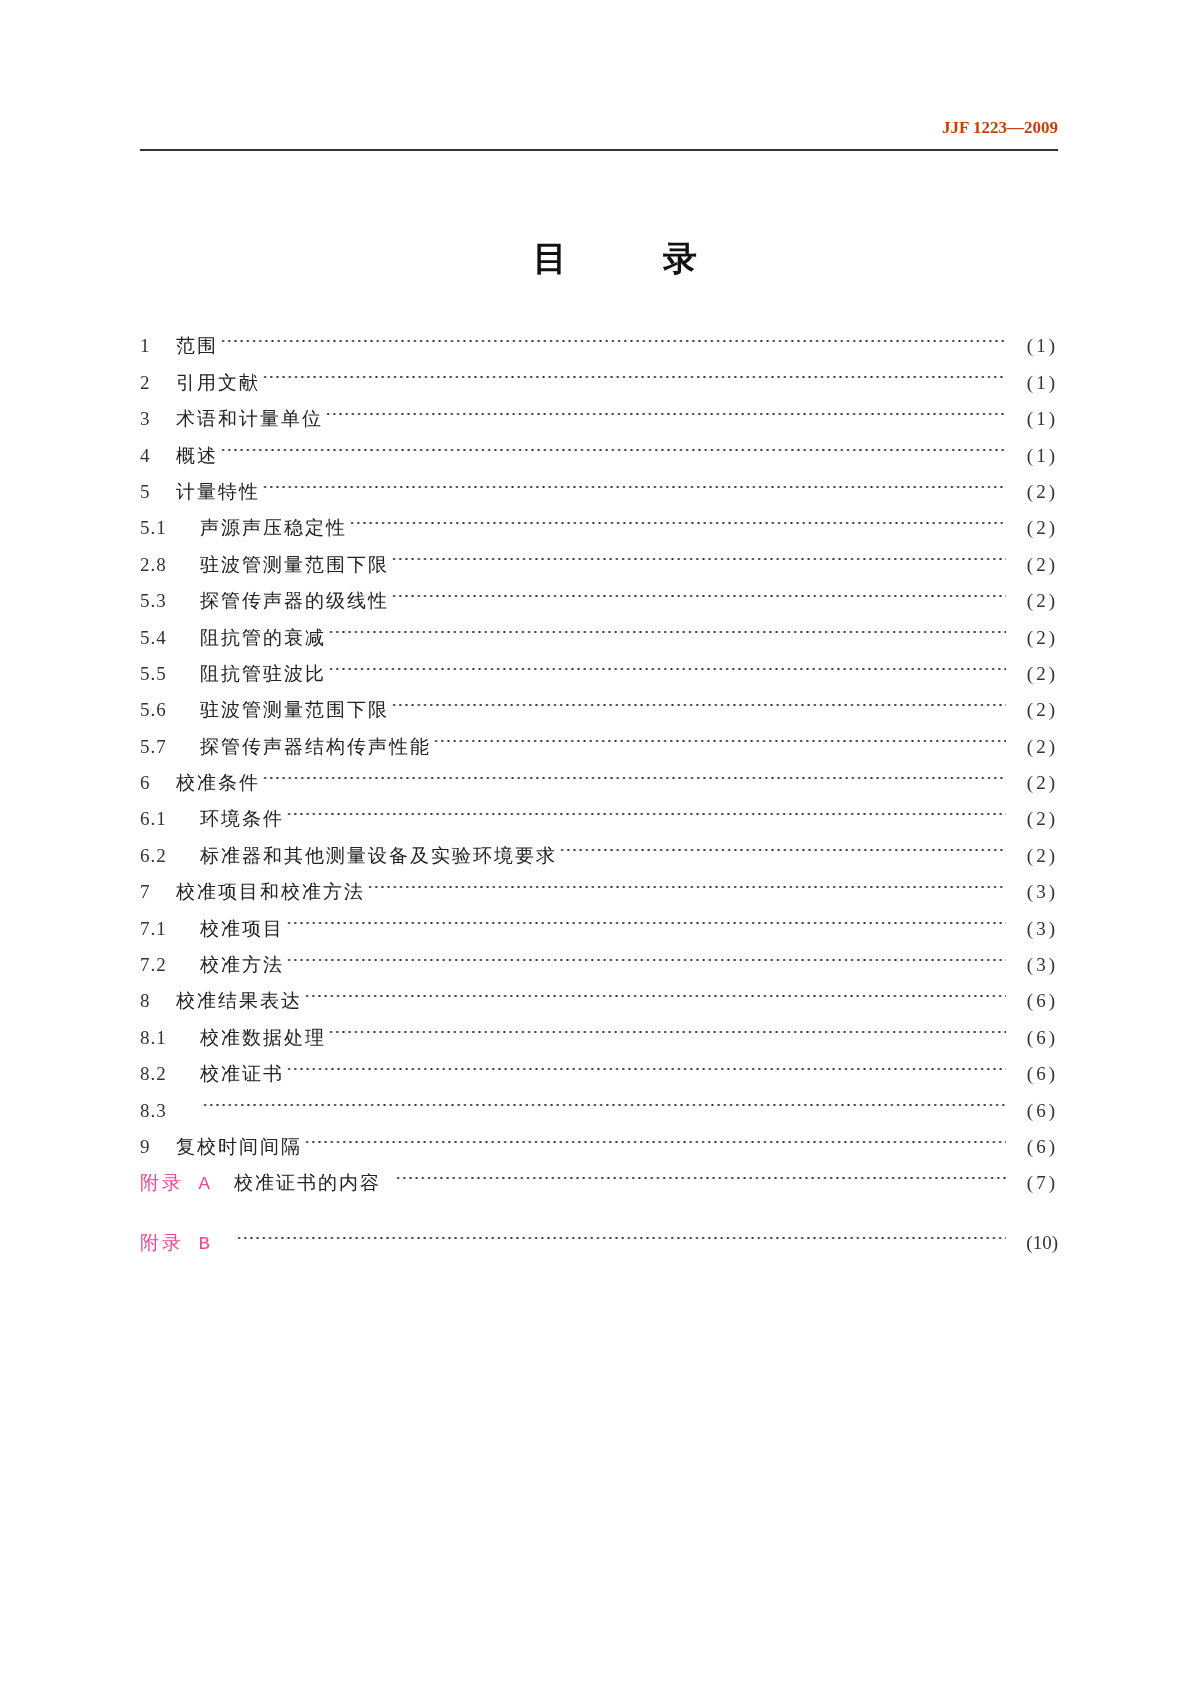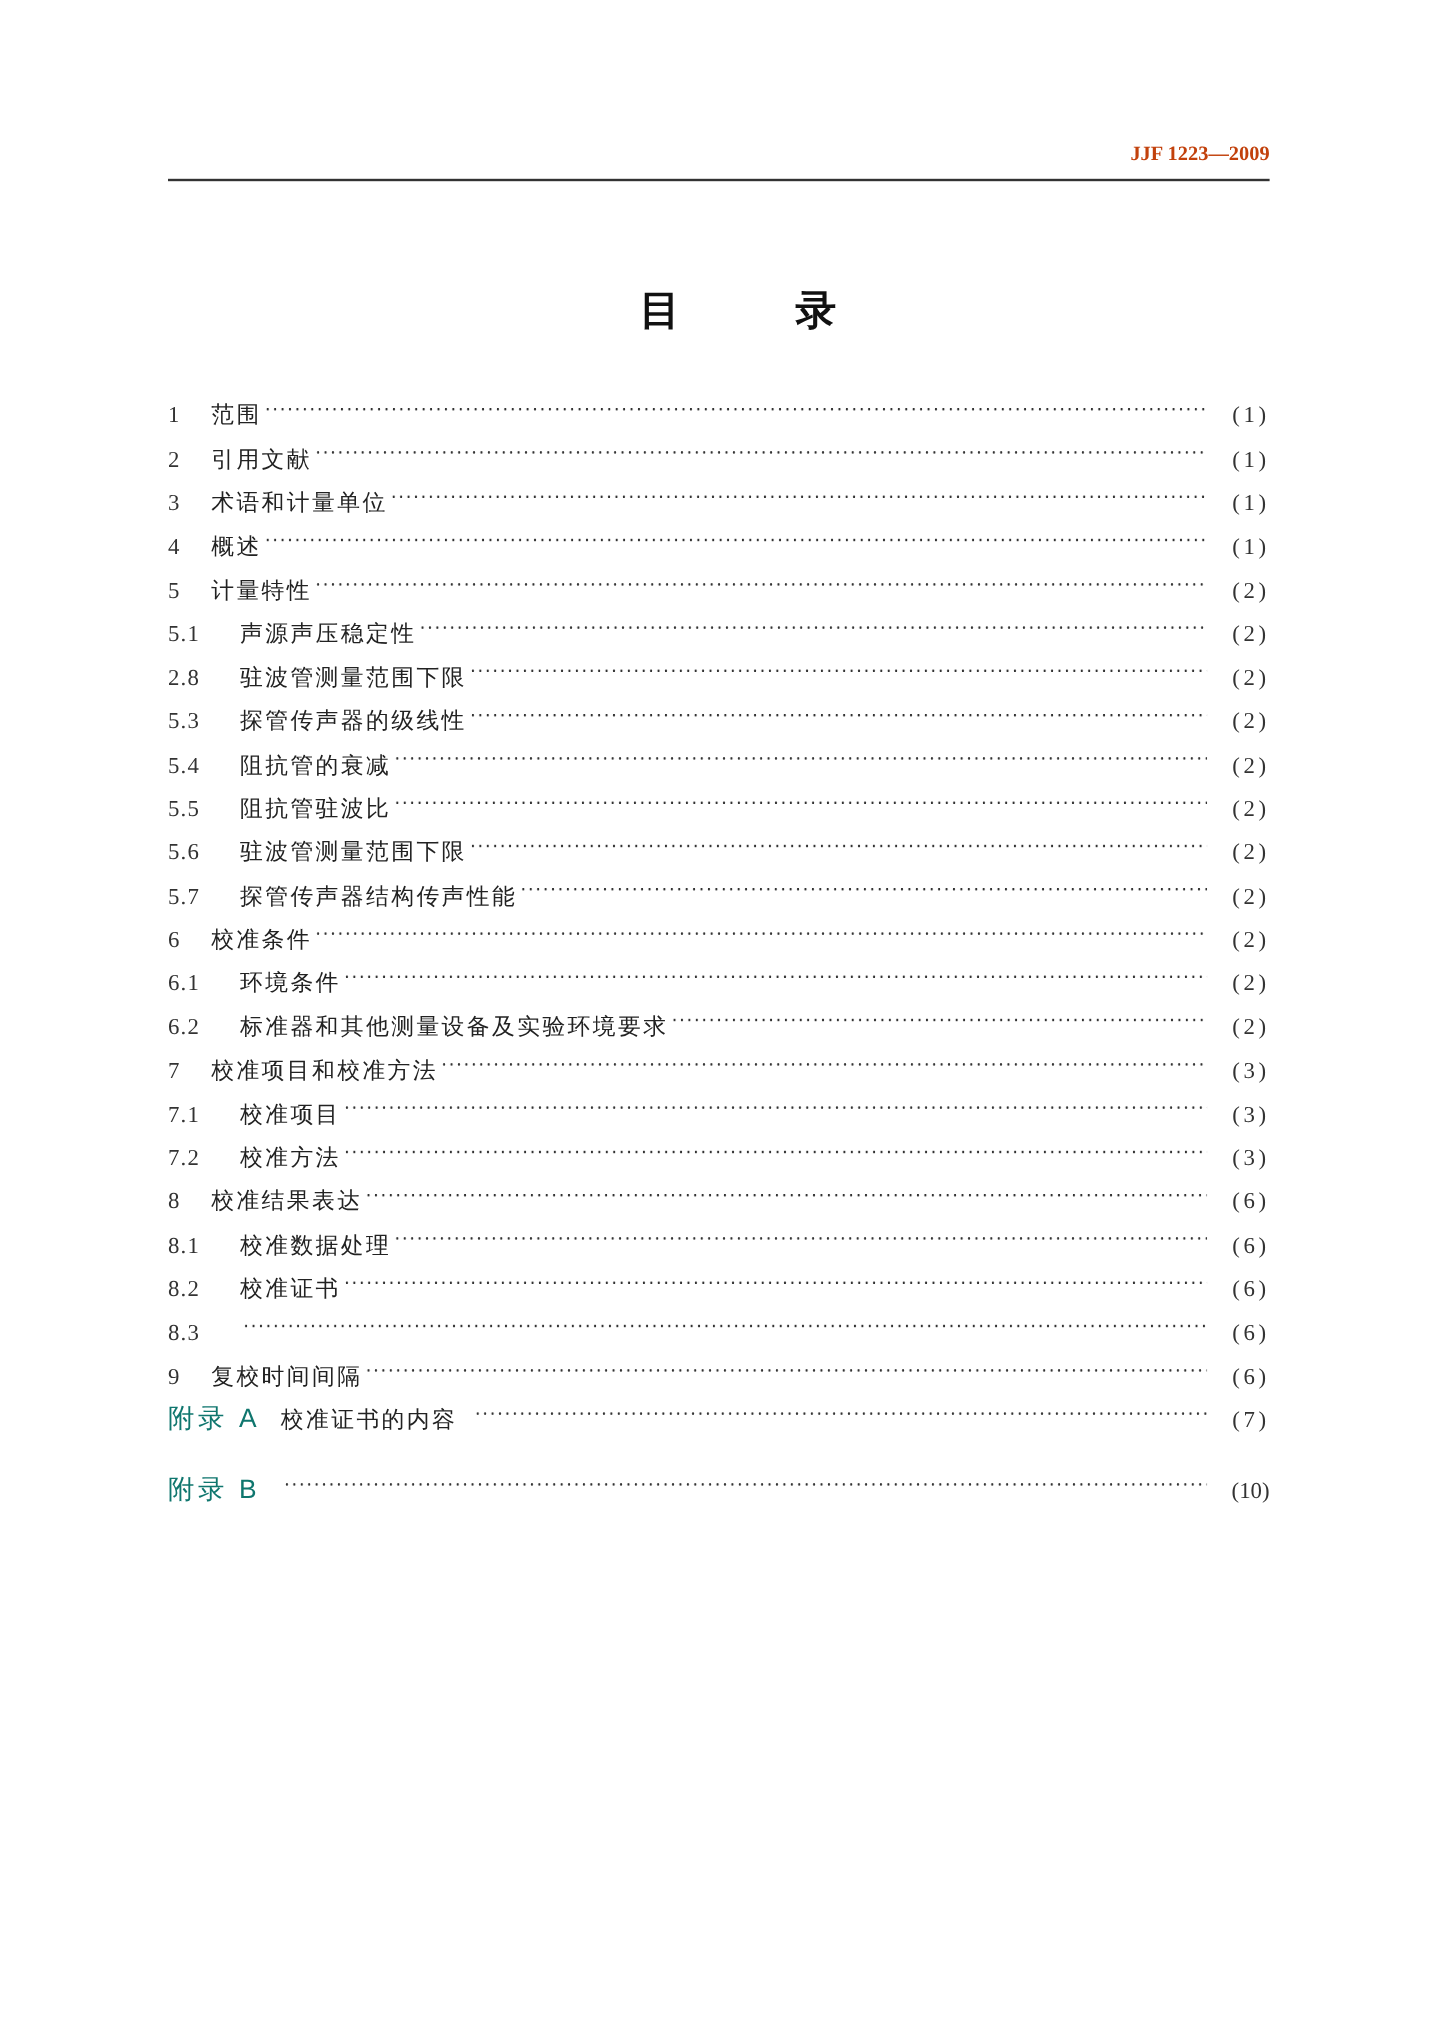--- a/index.html
+++ b/index.html
@@ -73,24 +73,24 @@
     .toc-num {
       font-family: "Liberation Serif", serif;
       font-size: 19px;
       letter-spacing: 1px;
       color: #333;
     }
     .toc-row.level1 .toc-num { width: 36px; }
     .toc-row.level2 .toc-num { width: 60px; }
     .toc-row.appendix .toc-num {
       width: 94px;
-      font-family: Liberation Sans, sans-serif;
-      font-size: 22px;
+      font-family: Liberation Mono, monospace;
+      font-size: 19px;
       letter-spacing: 3px;
-      color: #0f766e;
+      color: #ec4899;
     }
     .toc-label {
       font-family: "DejaVu Sans", sans-serif;
       font-size: 19px;
       letter-spacing: 2px;
       flex: 0 0 auto;
     }
     .toc-row.appendix .toc-label {
       padding-right: 12px;
     }

